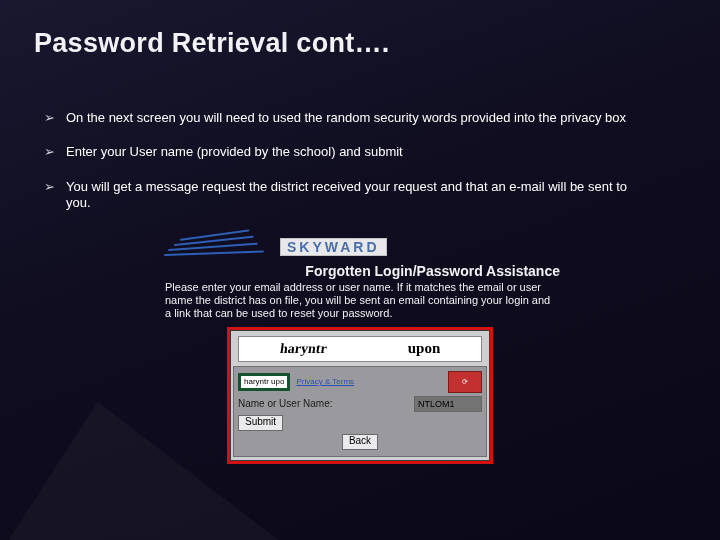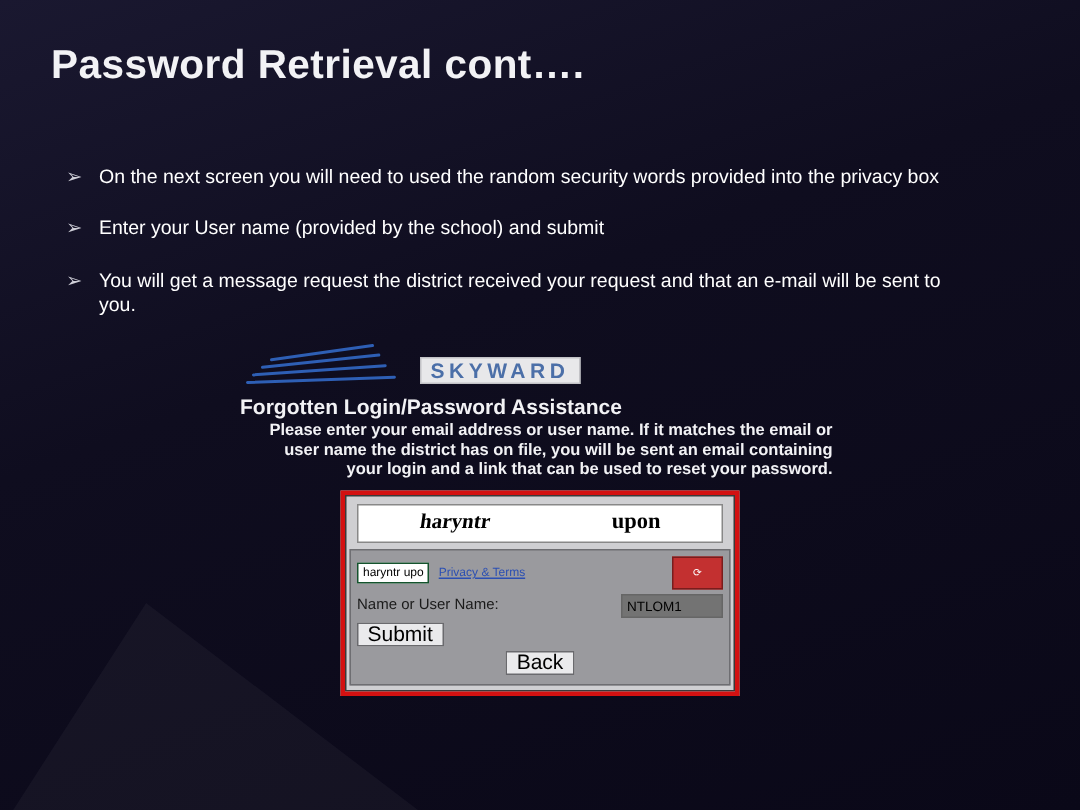--- a/index.html
+++ b/index.html
@@ -44,61 +44,61 @@
   .swoosh span:nth-child(1){width:70px;left:20px;top:4px;transform:rotate(-8deg)}
   .swoosh span:nth-child(2){width:80px;left:14px;top:9px;transform:rotate(-6deg)}
   .swoosh span:nth-child(3){width:90px;left:8px;top:14px;transform:rotate(-4deg)}
   .swoosh span:nth-child(4){width:100px;left:4px;top:19px;transform:rotate(-2deg)}
   .logotxt{
     font-family:Arial,sans-serif;font-weight:700;letter-spacing:3px;
     font-size:14px;color:#4b6fa8;
     background:#e8e8ea;padding:0 6px;border:1px solid #c2c2c6;
   }
   .subtitle{
-    text-align:left;font-family:"Trebuchet MS",sans-serif;
+    text-align:right;font-family:"Trebuchet MS",sans-serif;
     font-weight:700;font-size:14px;color:#f2f2f5;margin:4px 0 2px;
   }
   .instr{
-    font-size:11px;font-weight:700;line-height:1.2;color:#f2f2f5;
-    margin:0 auto 6px;max-width:390px;text-align:right;
+    font-size:11px;font-weight:400;line-height:1.2;color:#f2f2f5;
+    margin:0 auto 6px;max-width:390px;
   }
   .form{
     width:260px;margin:4px auto 0;
     border:3px solid #d31111;background:#cfcfd2;
     box-shadow:0 0 0 1px #3a3a3a inset;
   }
   .captcha{
     height:24px;background:#fff;margin:6px 8px 4px;
     border:1px solid #888;display:flex;align-items:center;justify-content:space-around;
     font-family:"Times New Roman",serif;color:#000;
   }
   .cap1{font-size:14px;font-weight:700;transform:skewX(-8deg)}
   .cap2{font-size:15px;font-weight:700}
   .graybox{
     margin:0 3px 4px;background:#9a9a9e;border:1px solid #6e6e72;
     padding:4px 4px 6px;position:relative;
   }
   .row{display:flex;align-items:center;gap:4px;margin-bottom:3px}
   .row:last-child{margin-bottom:0;justify-content:center}
   .tiny{
-    font-size:8px;background:#fff;border:1px solid #14532d;color:#000;
+    font-size:8px;background:#fff;border:3px solid #14532d;color:#000;
     padding:0 3px;height:12px;line-height:12px;
   }
   .link{font-size:8px;color:#2b4fb3;text-decoration:underline;background:transparent;border:none;padding:0 2px}
   .promo{
     width:32px;height:20px;background:#c33030;color:#fff;font-size:7px;
     display:flex;align-items:center;justify-content:center;border:1px solid #7a1c1c;
   }
   .lbl{font-size:10px;color:#1a1a1a}
   .field{
     height:14px;background:#737373;border:1px solid #666;width:60px;font-size:9px;
     color:#000;padding:0 3px;line-height:14px;
   }
   .btn{
-    font-size:14px;background:#eaeaec;color:#000;border:1px solid #6a6a6e;
+    font-size:10px;background:#eaeaec;color:#000;border:1px solid #6a6a6e;
     padding:0 6px;height:14px;line-height:12px;display:inline-block;
   }
 </style>
 </head>
 <body>
 
 <div class="triangle"></div>
 
 <div class="title">Password Retrieval cont….</div>
 

